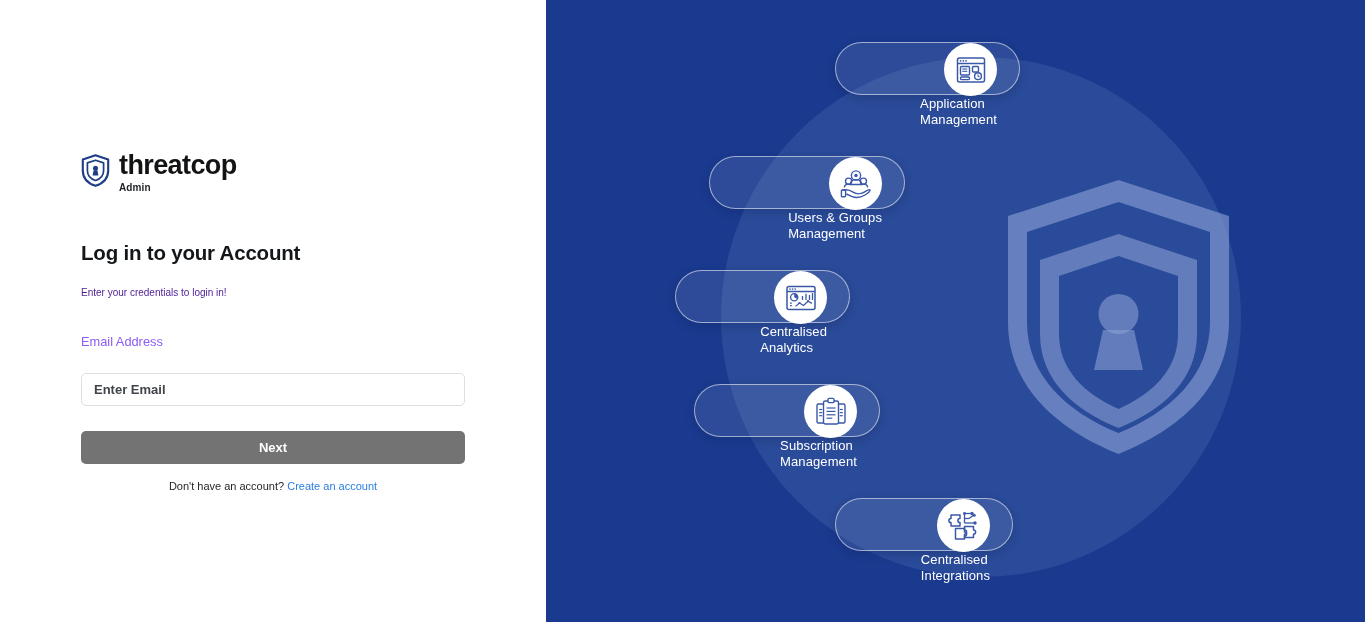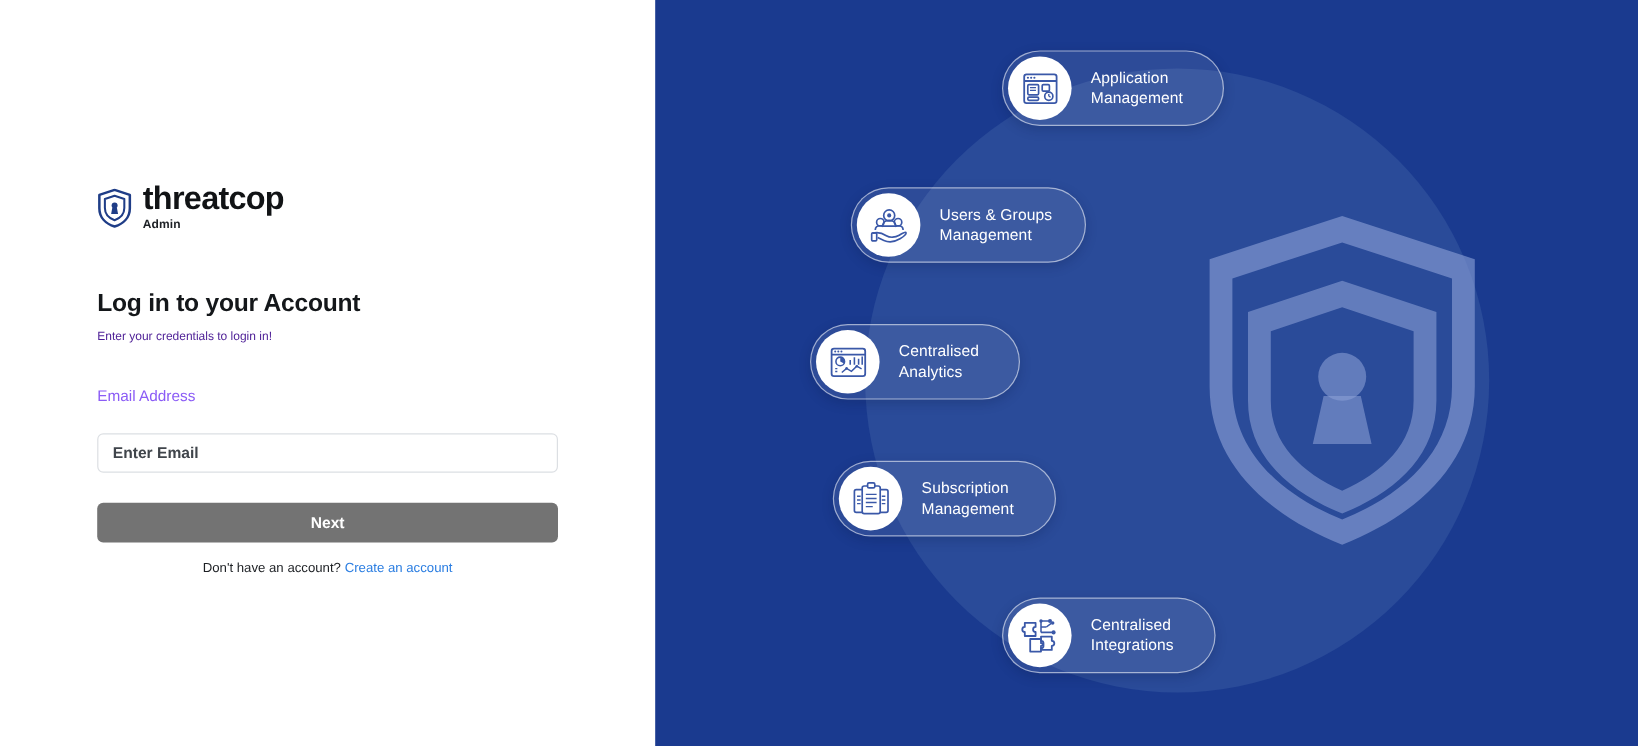--- a/index.html
+++ b/index.html
@@ -31,21 +31,21 @@
 
   .login-box {
     position: absolute;
     left: 81px;
     top: 152px;
     width: 384px;
   }
 
   .brand {
     display: flex;
-    align-items: center;
+    align-items: flex-start;
     gap: 9px;
     margin-bottom: 48px;
   }
   .brand-mark {
     width: 29px;
     height: 33px;
     flex: 0 0 29px;
     margin-top: 2px;
   }
   .brand-text {
@@ -66,21 +66,21 @@
     color: #1d2025;
     margin-top: 4px;
     letter-spacing: 0.1px;
   }
 
   .form-title {
     font-size: 20.5px;
     font-weight: 700;
     color: #14171a;
     letter-spacing: -0.2px;
-    margin-bottom: 10px;
+    margin-bottom: 22px;
   }
   .form-subtitle {
     font-size: 10px;
     color: #4c1d95;
     margin-bottom: 36px;
   }
 
   .field-label {
     display: block;
     font-size: 12.8px;
@@ -157,28 +157,29 @@
     left: 455px;
     top: 172px;
     width: 235px;
     height: 290px;
   }
 
   
   .pill {
     position: absolute;
     display: flex;
-    align-items: center;
-    height: 63px;
+    align-items: flex-end;
+    height: 53px;
     border: 1px solid rgba(255,255,255,0.55);
     border-radius: 40px;
     background: rgba(255,255,255,0.085);
     padding-left: 4px;
     padding-right: 22px;
     box-shadow: 0 3px 10px rgba(8,22,62,0.22);
+    flex-direction: column;
   }
   .pill-icon {
     width: 53px;
     height: 53px;
     flex: 0 0 53px;
     border-radius: 50%;
     background: #ffffff;
     display: flex;
     align-items: center;
     justify-content: center;

